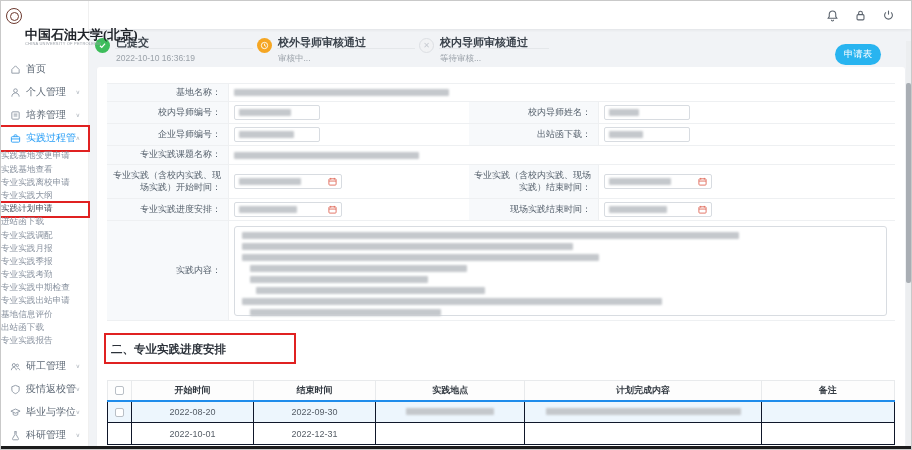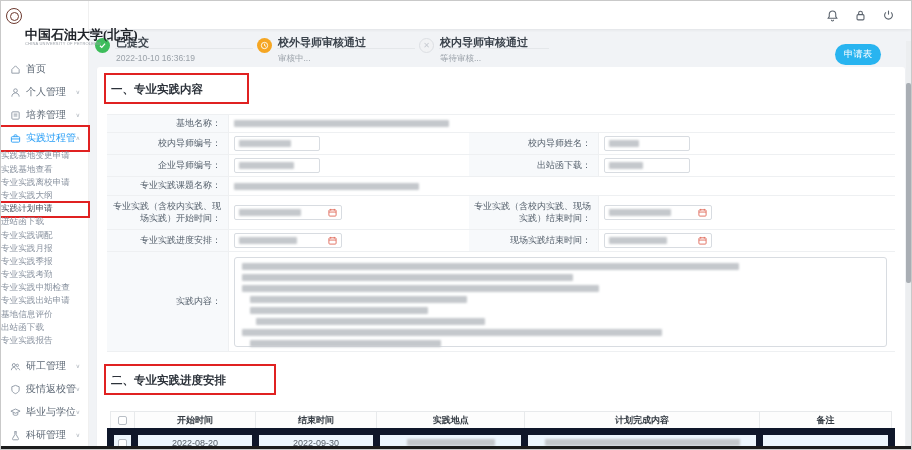--- a/index.html
+++ b/index.html
@@ -102,21 +102,21 @@
                  border:1px solid #d8dce1; border-radius:3px; padding:5px 7px;
                  align-self:flex-start; }
   .content-box .redact { display:block; margin-bottom:4px; }
 
   
   .tbl { width:100%; border-collapse:collapse; margin-top:16px; table-layout:fixed; }
   .tbl th { font-size:9px; color:#333a42; font-weight:bold; height:20px;
             border:1px solid #e8eaec; border-bottom:2px solid #1f8ceb;
             background:#fdfdfd; text-align:center; }
   .tbl td { font-size:9px; color:#555d66; height:22px; text-align:center;
-            border:7px solid #0f172a; }
+            border:1px solid #0f172a; }
   .tbl tr.hl td { background:#edf6fd; }
   .cb { display:inline-block; width:9px; height:9px; border:1px solid #b9bfc6;
         border-radius:2px; background:#fff; vertical-align:middle; cursor:pointer; }
   .col-cb { width:24px; } .col-s { width:15.5%; } .col-e { width:15.5%; }
   .col-l { width:19%; } .col-p { width:30%; }
 
   
   .scrollbar { position:absolute; right:0; top:12px; width:5px; bottom:0;
                background:#eceef0; }
   .scroll-thumb { width:5px; height:200px; margin-top:42px; background:#a9aeb4;
@@ -330,23 +330,20 @@
           <div class="step-sub">等待审核...</div>
         </span>
       </div>
       <div class="step-line" style="left:350px; width:110px;"></div>
 
       <button class="apply-btn">申请表</button>
     </div>
 
     <div class="card">
 
-      <div class="sec-title-box">
-        <span class="sec-title">一、专业实践内容</span>
-      </div>
 
       <div class="fgrid">
 
         <div class="fl rA">基地名称：</div>
         <div class="fv rA span3">
             <span class="redact" style="width:215px;"></span>
           </div>
 
         <div class="fl rB">校内导师编号：</div>
         <div class="fv rB">
@@ -437,21 +434,21 @@
             <span class="redact" style="width:56%;"></span>
             <span class="redact" style="width:34%; margin-left:8px;"></span>
             <span class="redact" style="width:28%; margin-left:8px;"></span>
             <span class="redact" style="width:36%; margin-left:14px;"></span>
             <span class="redact" style="width:66%;"></span>
             <span class="redact" style="width:30%; margin-left:8px;"></span>
           </div>
         </div>
       </div>
 
-      <div class="sec-title-box" style="margin-top:12px; padding-right:48px;">
+      <div class="sec-title-box" style="margin-top:12px; padding-right:68px;">
         <span class="sec-title">二、专业实践进度安排</span>
       </div>
 
       <table class="tbl">
         <colgroup>
           <col class="col-cb">
             <col class="col-s">
             <col class="col-e">
             <col class="col-l">
             <col class="col-p">

